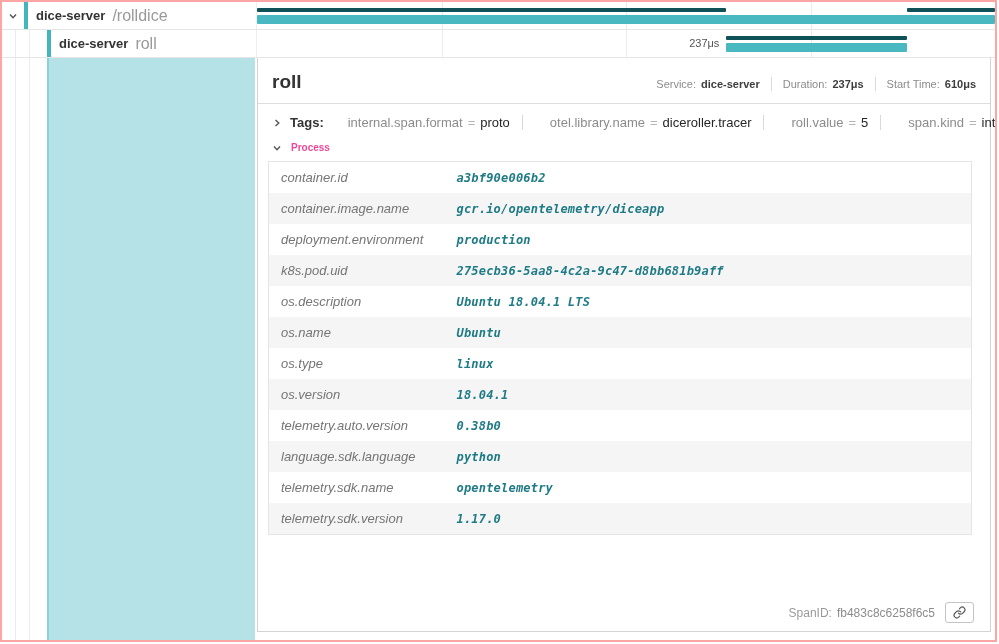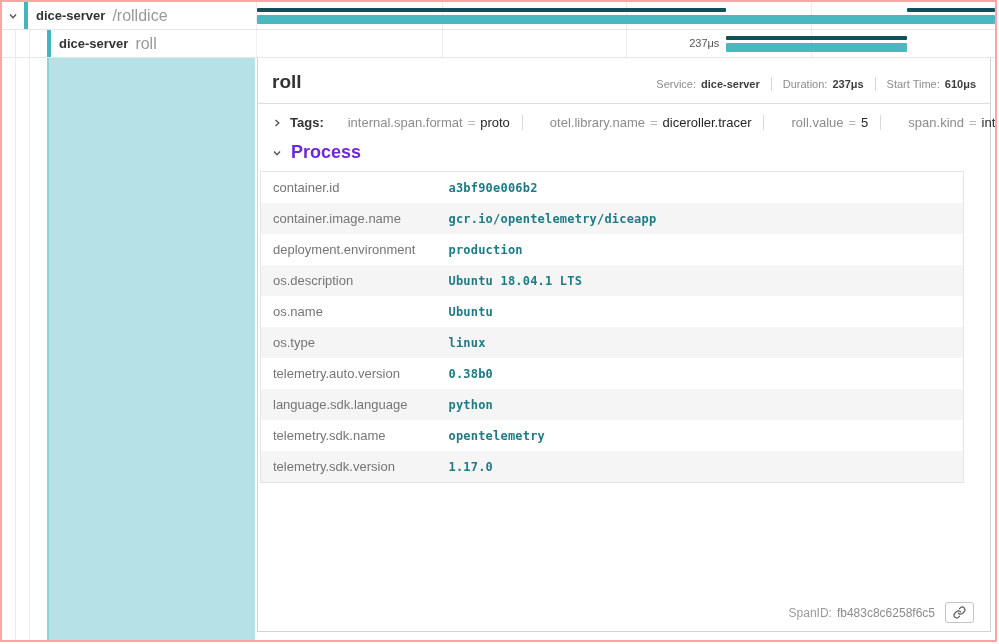--- a/index.html
+++ b/index.html
@@ -48,23 +48,23 @@
   .m-sep{width:1px;height:14px;background:#d9d9d9;margin:0 11px;}
 
   .tags-row{display:flex;align-items:center;padding:11px 14px 10px 14px;font-size:13px;cursor:pointer;}
   .tags-label{font-weight:700;color:#333;margin:0 9px 0 8px;}
   .tag-item{display:flex;align-items:center;color:#8c8c8c;white-space:nowrap;margin-left:15px;}
   .tag-eq{margin:0 5px;color:#b5b5b5;}
   .tag-val{color:#262626;}
   .tag-sep{width:1px;height:15px;background:#d9d9d9;margin:0 12px;flex:none;}
 
   .process-row{display:flex;align-items:center;padding:2px 14px 8px 14px;cursor:pointer;}
-  .process-label{font-size:18px;font-weight:700;color:#6d28d9;margin-left:9px;}
-
-  .kv-table{margin:0 2px;width:calc(100% - 28px);border:1px solid #e4e4e4;border-collapse:collapse;font-size:13px;}
+  .process-label{font-size:10px;font-weight:700;color:#ec4899;margin-left:9px;}
+
+  .kv-table{margin:0 10px;width:calc(100% - 28px);border:1px solid #e4e4e4;border-collapse:collapse;font-size:13px;font-style:italic;}
   .kv-table tr:nth-child(even){background:#f5f5f5;}
   .kv-table td{padding:8px 12px;vertical-align:middle;}
   .kv-table td.k{color:#757575;width:176px;}
   .kv-table td.v{font-family:"DejaVu Sans Mono",monospace;font-size:12px;color:var(--value-teal);font-weight:700;letter-spacing:.2px;}
 
   .panel-footer{position:absolute;bottom:8px;right:16px;display:flex;align-items:center;font-size:12px;color:#9a9a9a;}
   .f-value{margin-left:5px;color:#8c8c8c;}
   .link-button{margin-left:10px;width:29px;height:21px;border:1px solid #c4c4c4;border-radius:3px;background:#fff;display:flex;align-items:center;justify-content:center;cursor:pointer;}
   .icon-wrap{display:inline-flex;align-items:center;justify-content:center;}
 </style>
@@ -189,30 +189,38 @@
           </tr>
           <tr>
             <td class="k">container.image.name</td>
             <td class="v">gcr.io/opentelemetry/diceapp</td>
           </tr>
           <tr>
             <td class="k">deployment.environment</td>
             <td class="v">production</td>
           </tr>
           <tr>
+            <td class="k">k8s.pod.uid</td>
+            <td class="v">275ecb36-5aa8-4c2a-9c47-d8bb681b9aff</td>
+          </tr>
+          <tr>
             <td class="k">os.description</td>
             <td class="v">Ubuntu 18.04.1 LTS</td>
           </tr>
           <tr>
             <td class="k">os.name</td>
             <td class="v">Ubuntu</td>
           </tr>
           <tr>
             <td class="k">os.type</td>
             <td class="v">linux</td>
+          </tr>
+          <tr>
+            <td class="k">os.version</td>
+            <td class="v">18.04.1</td>
           </tr>
           <tr>
             <td class="k">telemetry.auto.version</td>
             <td class="v">0.38b0</td>
           </tr>
           <tr>
             <td class="k">language.sdk.language</td>
             <td class="v">python</td>
           </tr>
           <tr>

